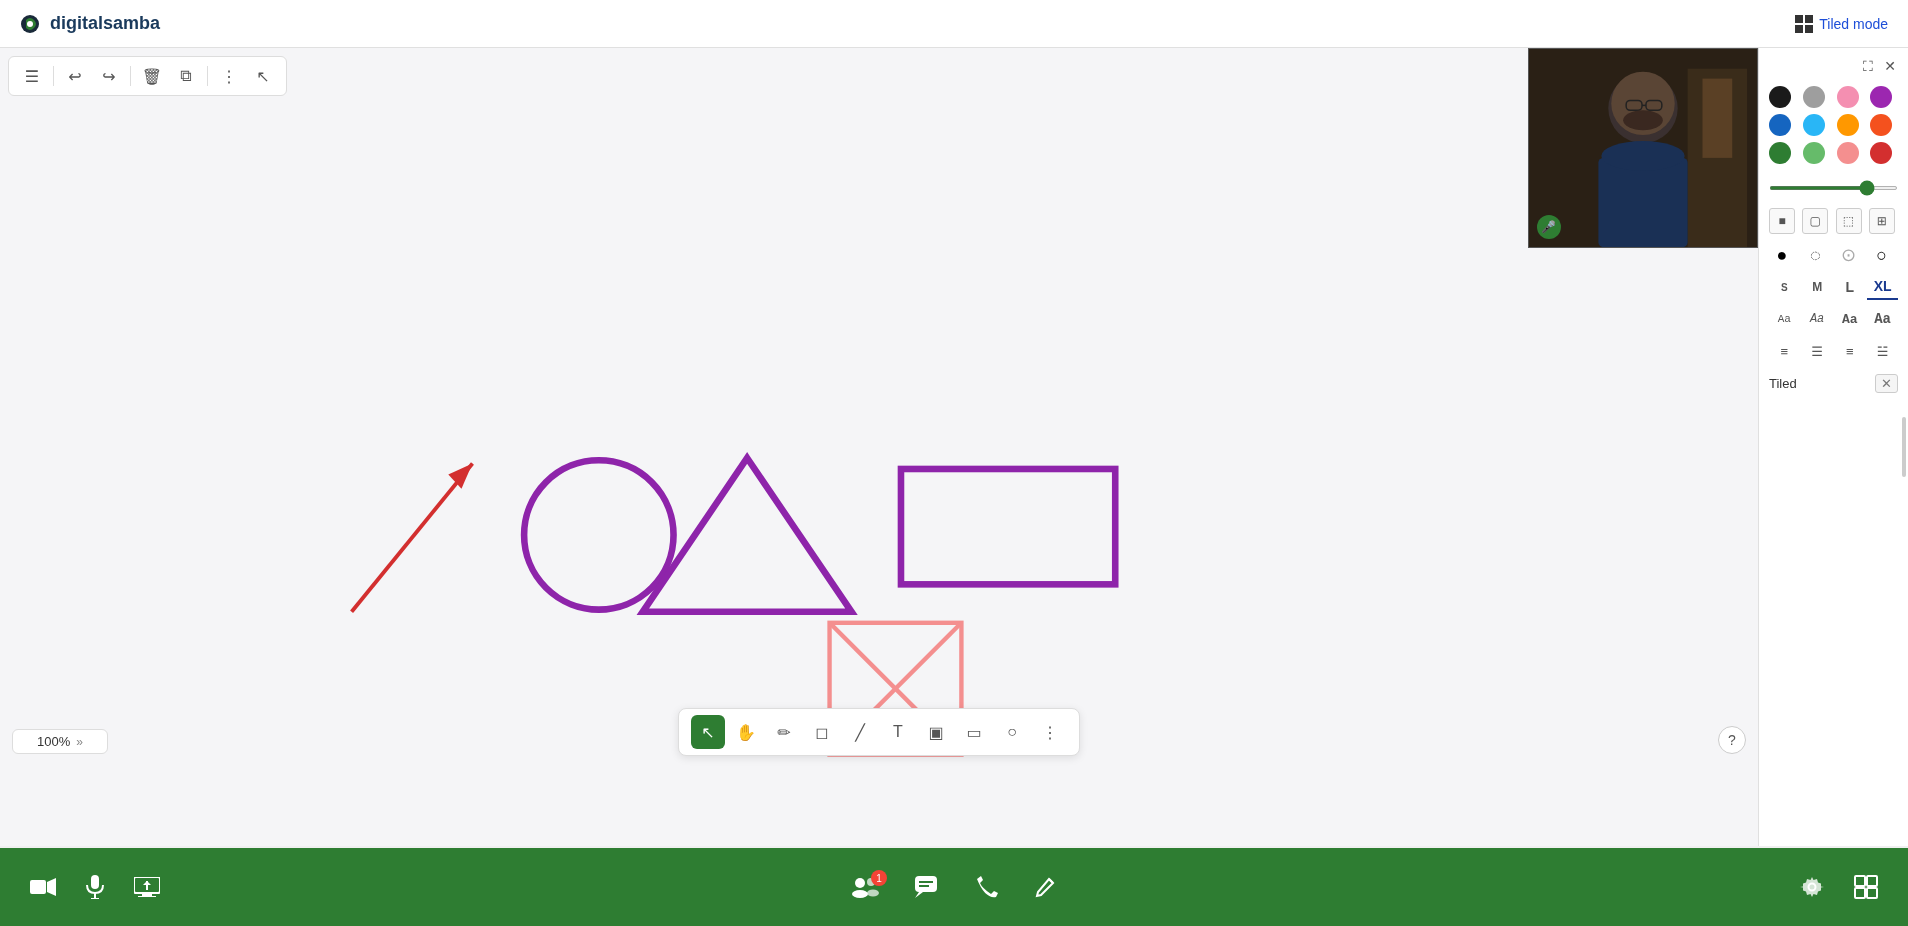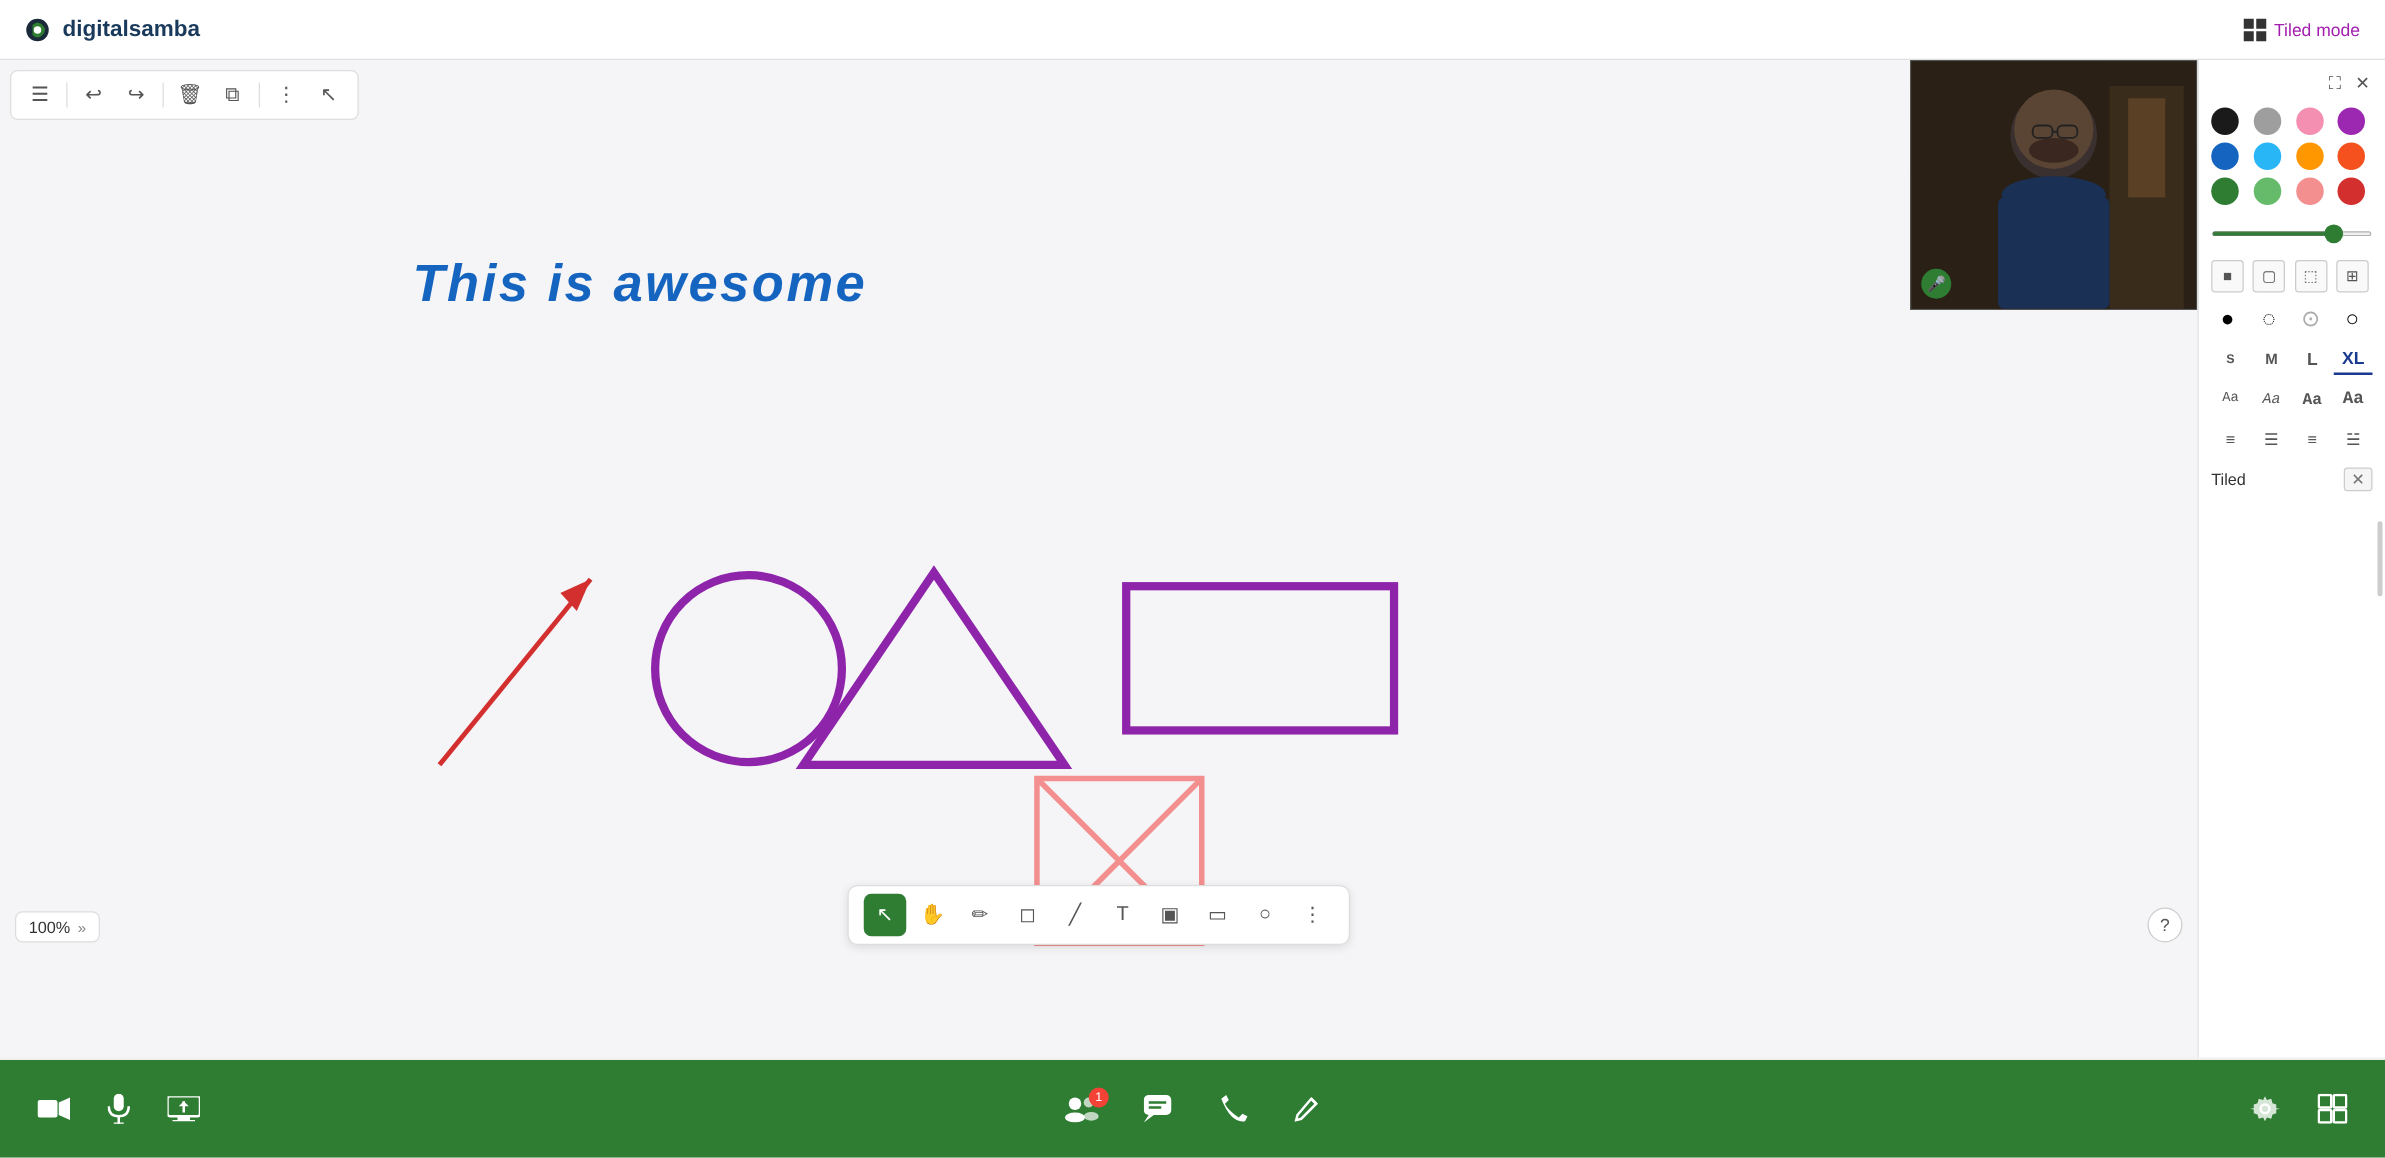--- a/index.html
+++ b/index.html
@@ -30,21 +30,21 @@
     #logo-text {
       font-size: 18px;
       font-weight: 700;
       color: #1a3a5c;
     }
     #tiled-mode {
       display: flex;
       align-items: center;
       gap: 6px;
       font-size: 14px;
-      color: #a21caf;
+      color: #1d4ed8;
       cursor: pointer;
       text-align: right;
     }
     #tiled-icon {
       display: grid;
       grid-template-columns: 1fr 1fr;
       gap: 2px;
       width: 18px;
       height: 18px;
     }
@@ -372,21 +372,21 @@
     }
 
     
     #zoom-indicator {
       position: absolute;
       bottom: 92px;
       left: 12px;
       background: #fff;
       border: 1px solid #ddd;
       border-radius: 6px;
-      padding: 4px 10px;
+      padding: 4px 24px;
       font-size: 13px;
       color: #333;
       display: flex;
       align-items: center;
       gap: 6px;
     }
     #zoom-expand {
       font-size: 12px;
       color: #888;
       cursor: pointer;
@@ -521,21 +521,20 @@
   <button class="toolbar-btn">⧉</button>
   <div class="toolbar-divider"></div>
   <button class="toolbar-btn">⋮</button>
   <button class="toolbar-btn">↖</button>
 </div>
 
 <div id="main">
 
   <div id="canvas-area">
 
-    <div class="canvas-text-awesome">This is awesome</div>
 
     <svg id="drawing-svg" viewBox="0 0 1600 560" preserveAspectRatio="xMidYMid meet">
 
       <line x1="320" y1="430" x2="430" y2="295" stroke="#d32f2f" stroke-width="3.5"></line>
 
       <polygon points="430,295 408,305 420,318" fill="#d32f2f"></polygon>
 
       <circle cx="545" cy="360" r="68" stroke="#8e24aa" stroke-width="6" fill="none"></circle>
 
       <polygon points="680,290 775,430 585,430" stroke="#8e24aa" stroke-width="6" fill="none"></polygon>

